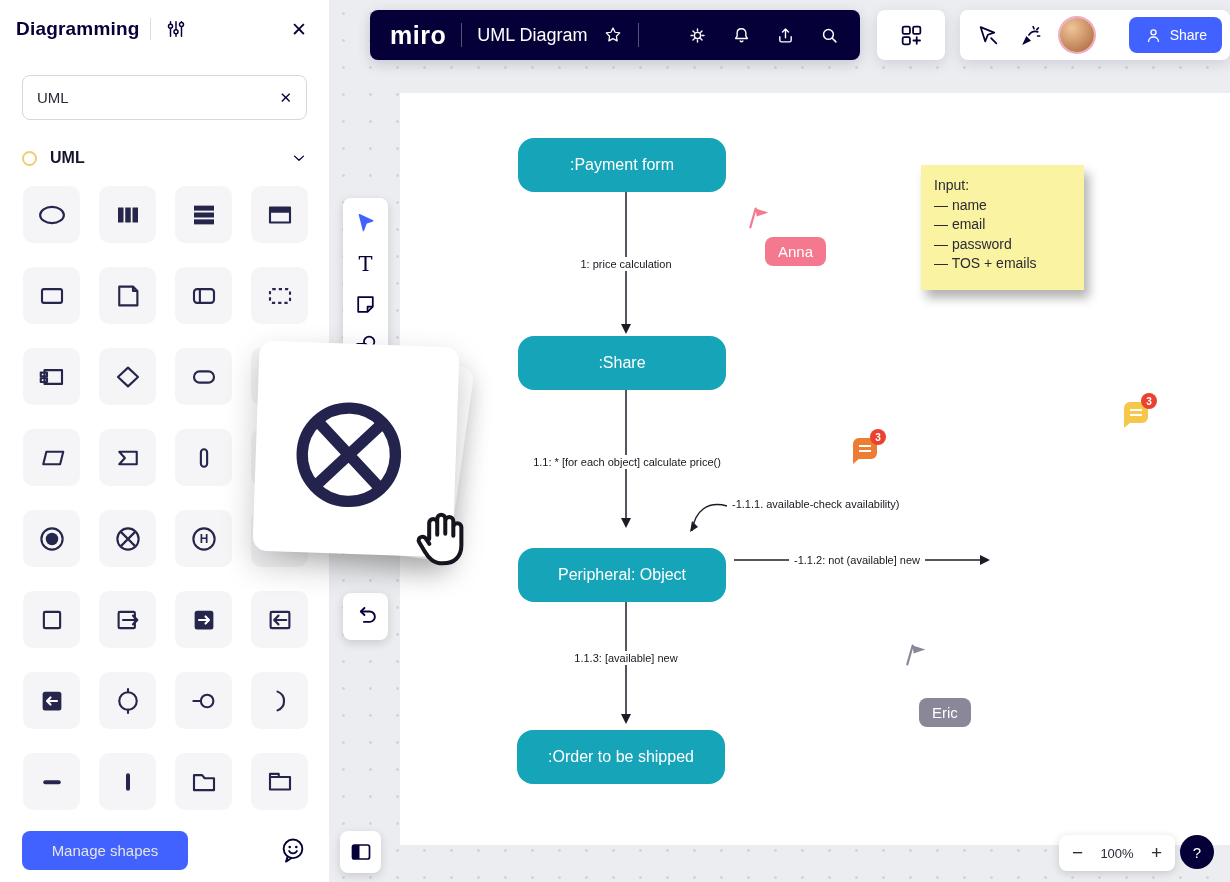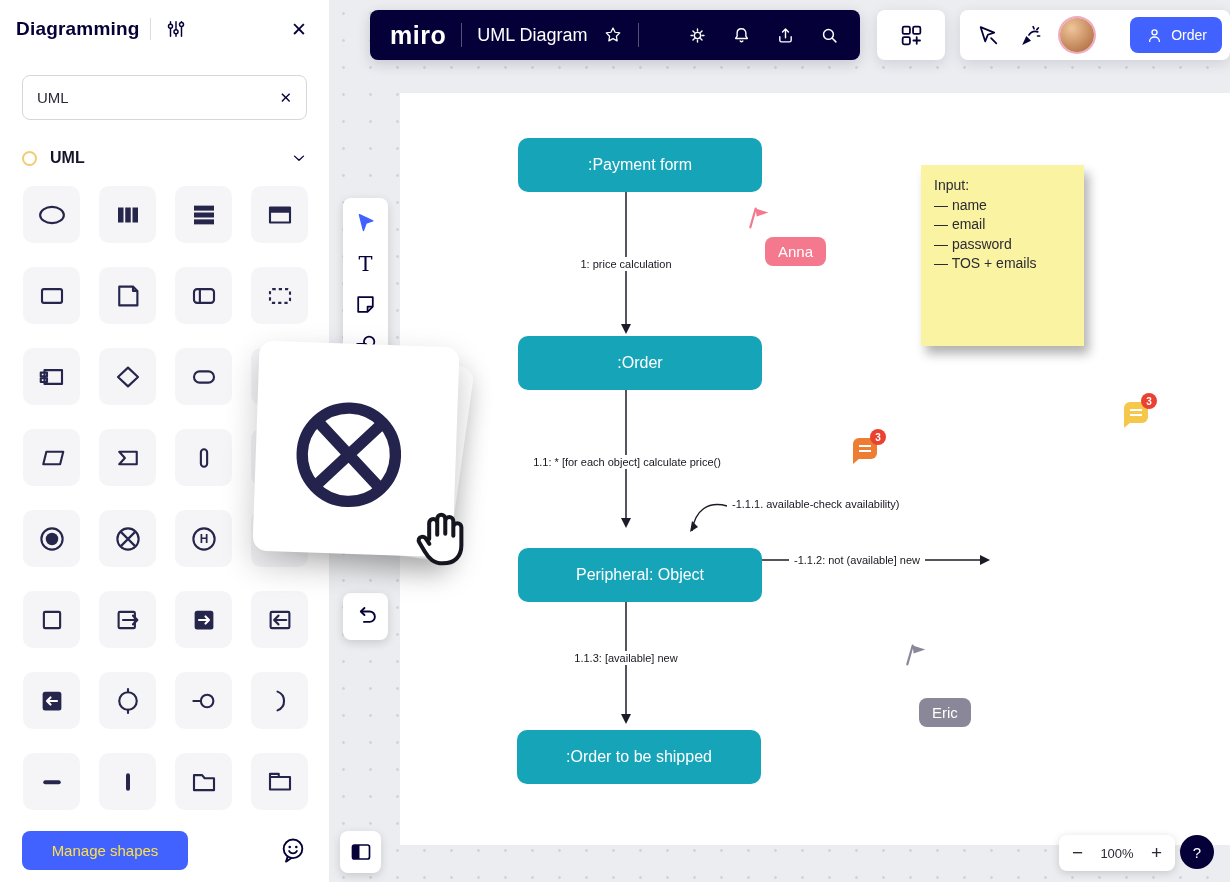--- a/index.html
+++ b/index.html
@@ -31,42 +31,42 @@
   .section-label { font-weight:bold; font-size:16px; color:#14142b; }
   .chev { margin-left:auto; }
 
   .shape-grid { position:absolute; left:23px; top:186px; width:285px; display:grid;
                 grid-template-columns:repeat(4,57px); grid-auto-rows:57px; column-gap:19px; row-gap:24px; }
   .shape-cell { background:#f5f5f8; border-radius:10px; display:flex; align-items:center;
                 justify-content:center; color:#26264c; cursor:pointer; }
   .shape-cell svg { width:30px; height:30px; display:block; }
 
   .manage-btn { position:absolute; left:22px; top:831px; width:166px; height:39px; border:0;
-                border-radius:8px; background:#4262ff; color:#fde047; font-size:15px;
+                border-radius:8px; background:#4262ff; color:#e5e5e5; font-size:15px;
                 font-family:inherit; cursor:pointer; }
   .feedback { position:absolute; left:279px; top:836px; width:28px; height:28px; color:#050038; }
 
   
   .canvas { position:absolute; left:330px; top:0; width:900px; height:882px;
             background-color:#ecedf0;
             background-image:radial-gradient(circle,#d2d4d9 1.3px, transparent 1.5px);
             background-size:27px 27px; }
   .board { position:absolute; left:70px; top:93px; width:830px; height:752px; background:#fff; z-index:1; }
   .edges { position:absolute; left:0; top:0; width:900px; height:882px; z-index:2; pointer-events:none; }
 
-  .node { position:absolute; width:244px; height:54px; border-radius:10px; display:flex;
+  .node { position:absolute; width:208px; height:54px; border-radius:16px; display:flex;
           align-items:center; justify-content:center; font-size:16px; color:#fff;
           background:#16a4b8; z-index:3; cursor:pointer; }
   .node.light { background:#8ed8e3; color:#1d3f4e; }
 
   .elabel { position:absolute; transform:translate(-50%,-50%); background:#fff; padding:1px 5px;
             font-size:11px; color:#17171f; white-space:nowrap; z-index:4; }
   .elabel.anchor-left { transform:translateY(-50%); }
 
-  .sticky { position:absolute; left:591px; top:165px; width:163px; height:181px; background:#f9f3a2;
+  .sticky { position:absolute; left:591px; top:165px; width:163px; height:125px; background:#f9f3a2;
             box-shadow:5px 8px 10px rgba(0,0,0,.30); padding:11px 13px; font-size:14px;
             line-height:19.5px; color:#2b2b33; white-space:pre-line; z-index:3; }
 
   
   .pin { position:absolute; z-index:6; cursor:pointer; }
   .pin.orange { color:#ed7d33; }
   .pin.yellow { color:#f5c84b; }
   .bubble { width:24px; height:21px; border-radius:6px 6px 6px 0; background:currentColor; position:relative; }
   .bubble::after { content:''; position:absolute; left:0; bottom:-5px; width:0; height:0;
                    border-top:6px solid currentColor; border-right:7px solid transparent; }
@@ -379,21 +379,21 @@
     <g fill="#1c1c28" stroke="none">
       <polygon points="296,334 291,324 301,324"></polygon>
       <polygon points="296,528 291,518 301,518"></polygon>
       <polygon points="296,724 291,714 301,714"></polygon>
       <polygon points="660,560 650,555 650,565"></polygon>
       <polygon points="360,532 368,527 362,521"></polygon>
     </g>
   </svg>
 
   <div class="node" style="left:188px;top:138px">:Payment form</div>
-  <div class="node" style="left:188px;top:336px">:Order</div>
+  <div class="node" style="left:188px;top:336px">:Share</div>
   <div class="node" style="left:188px;top:548px">Peripheral: Object</div>
   <div class="node" style="left:187px;top:730px">:Order to be shipped</div>
 
   <div class="elabel" style="left:296px;top:264px">1: price calculation</div>
   <div class="elabel" style="left:297px;top:462px">1.1: * [for each object] calculate price()</div>
   <div class="elabel anchor-left" style="left:397px;top:504px">-1.1.1. available-check availability)</div>
   <div class="elabel" style="left:527px;top:560px">-1.1.2: not (available] new</div>
   <div class="elabel" style="left:296px;top:658px">1.1.3: [available] new</div>
 
   <div class="sticky">Input:
@@ -497,21 +497,21 @@
         </svg>
     </span>
     <span class="avatar"></span>
     <button class="share-btn">
       <span class="icn">
         <svg width="19" height="19" viewBox="0 0 24 24">
             <circle cx="12" cy="8" r="3.2" fill="none" stroke="#fff" stroke-width="1.7"></circle>
             <path d="M5.8 19.5 c0 -3.4 2.8 -5.6 6.2 -5.6 s6.2 2.2 6.2 5.6" fill="none" stroke="#fff" stroke-width="1.7" stroke-linecap="round"></path>
           </svg>
       </span>
-      <span>Order</span>
+      <span>Share</span>
     </button>
   </div>
 
   <div class="palette">
     <span class="icn">
       <svg width="25" height="25" viewBox="0 0 24 24">
           <path d="M6.2 3.6 L19 9.4 L12.6 11.5 L10 18.6 Z" fill="#4262ff" stroke="#4262ff" stroke-width="1.4" stroke-linejoin="round"></path>
         </svg>
     </span>
     <span class="ttool">T</span>

